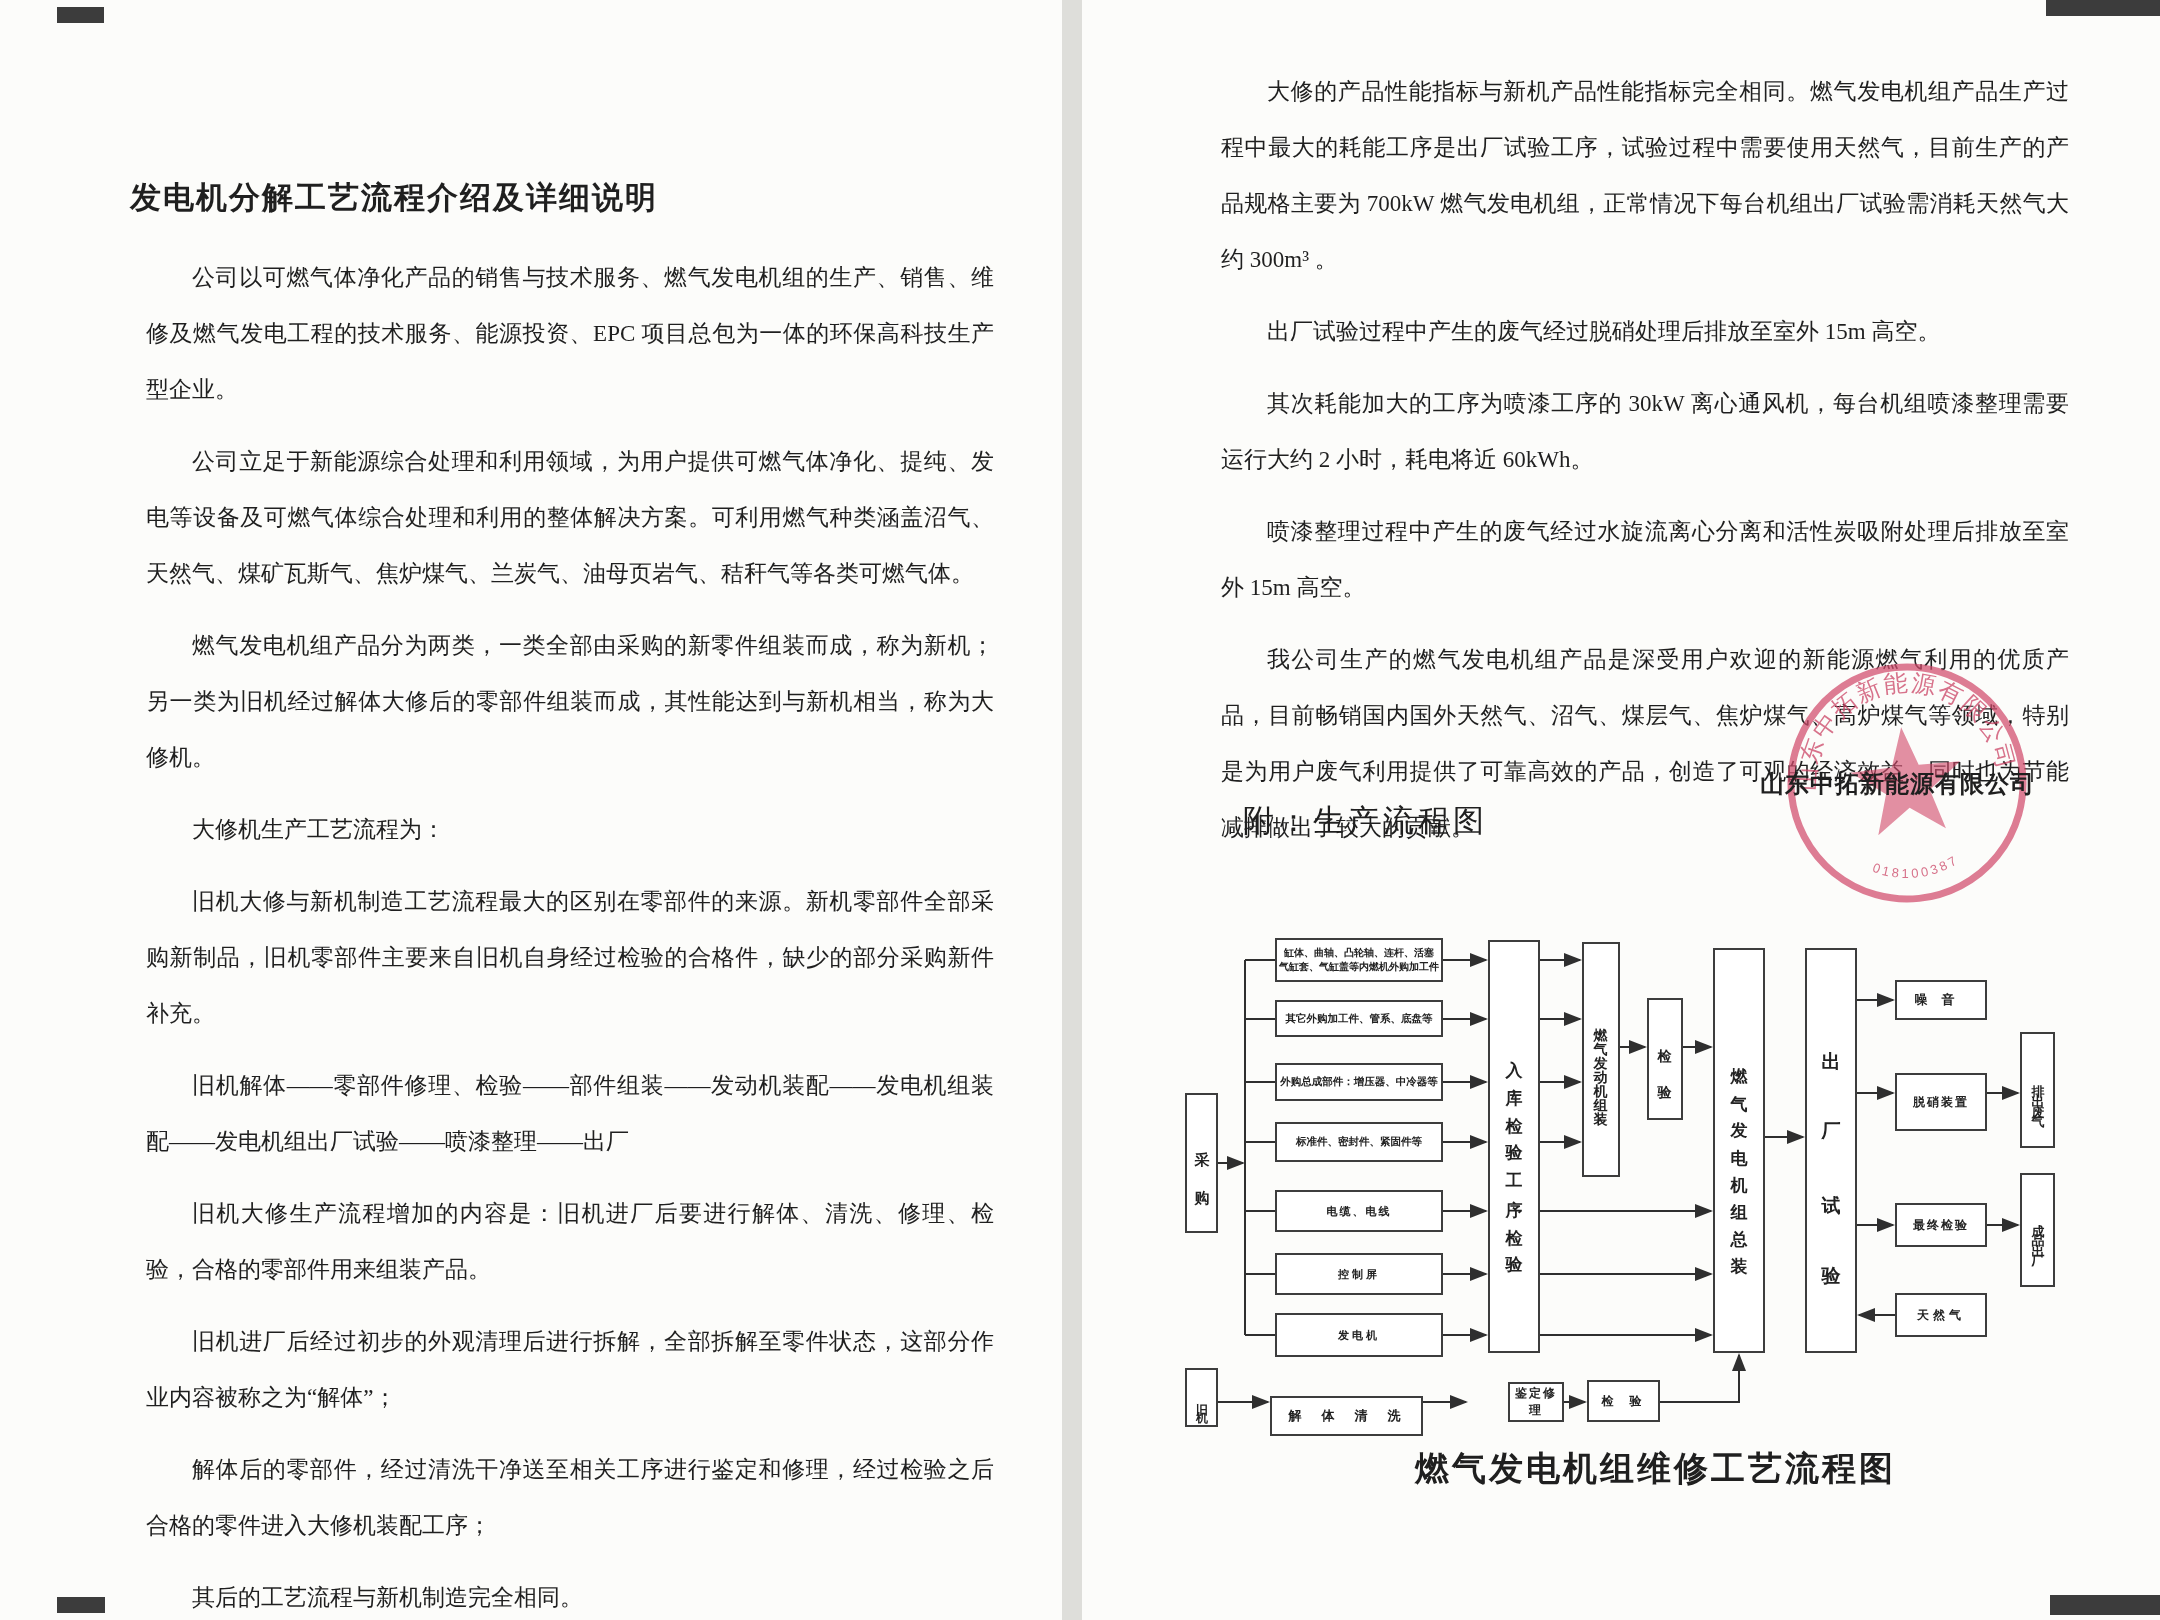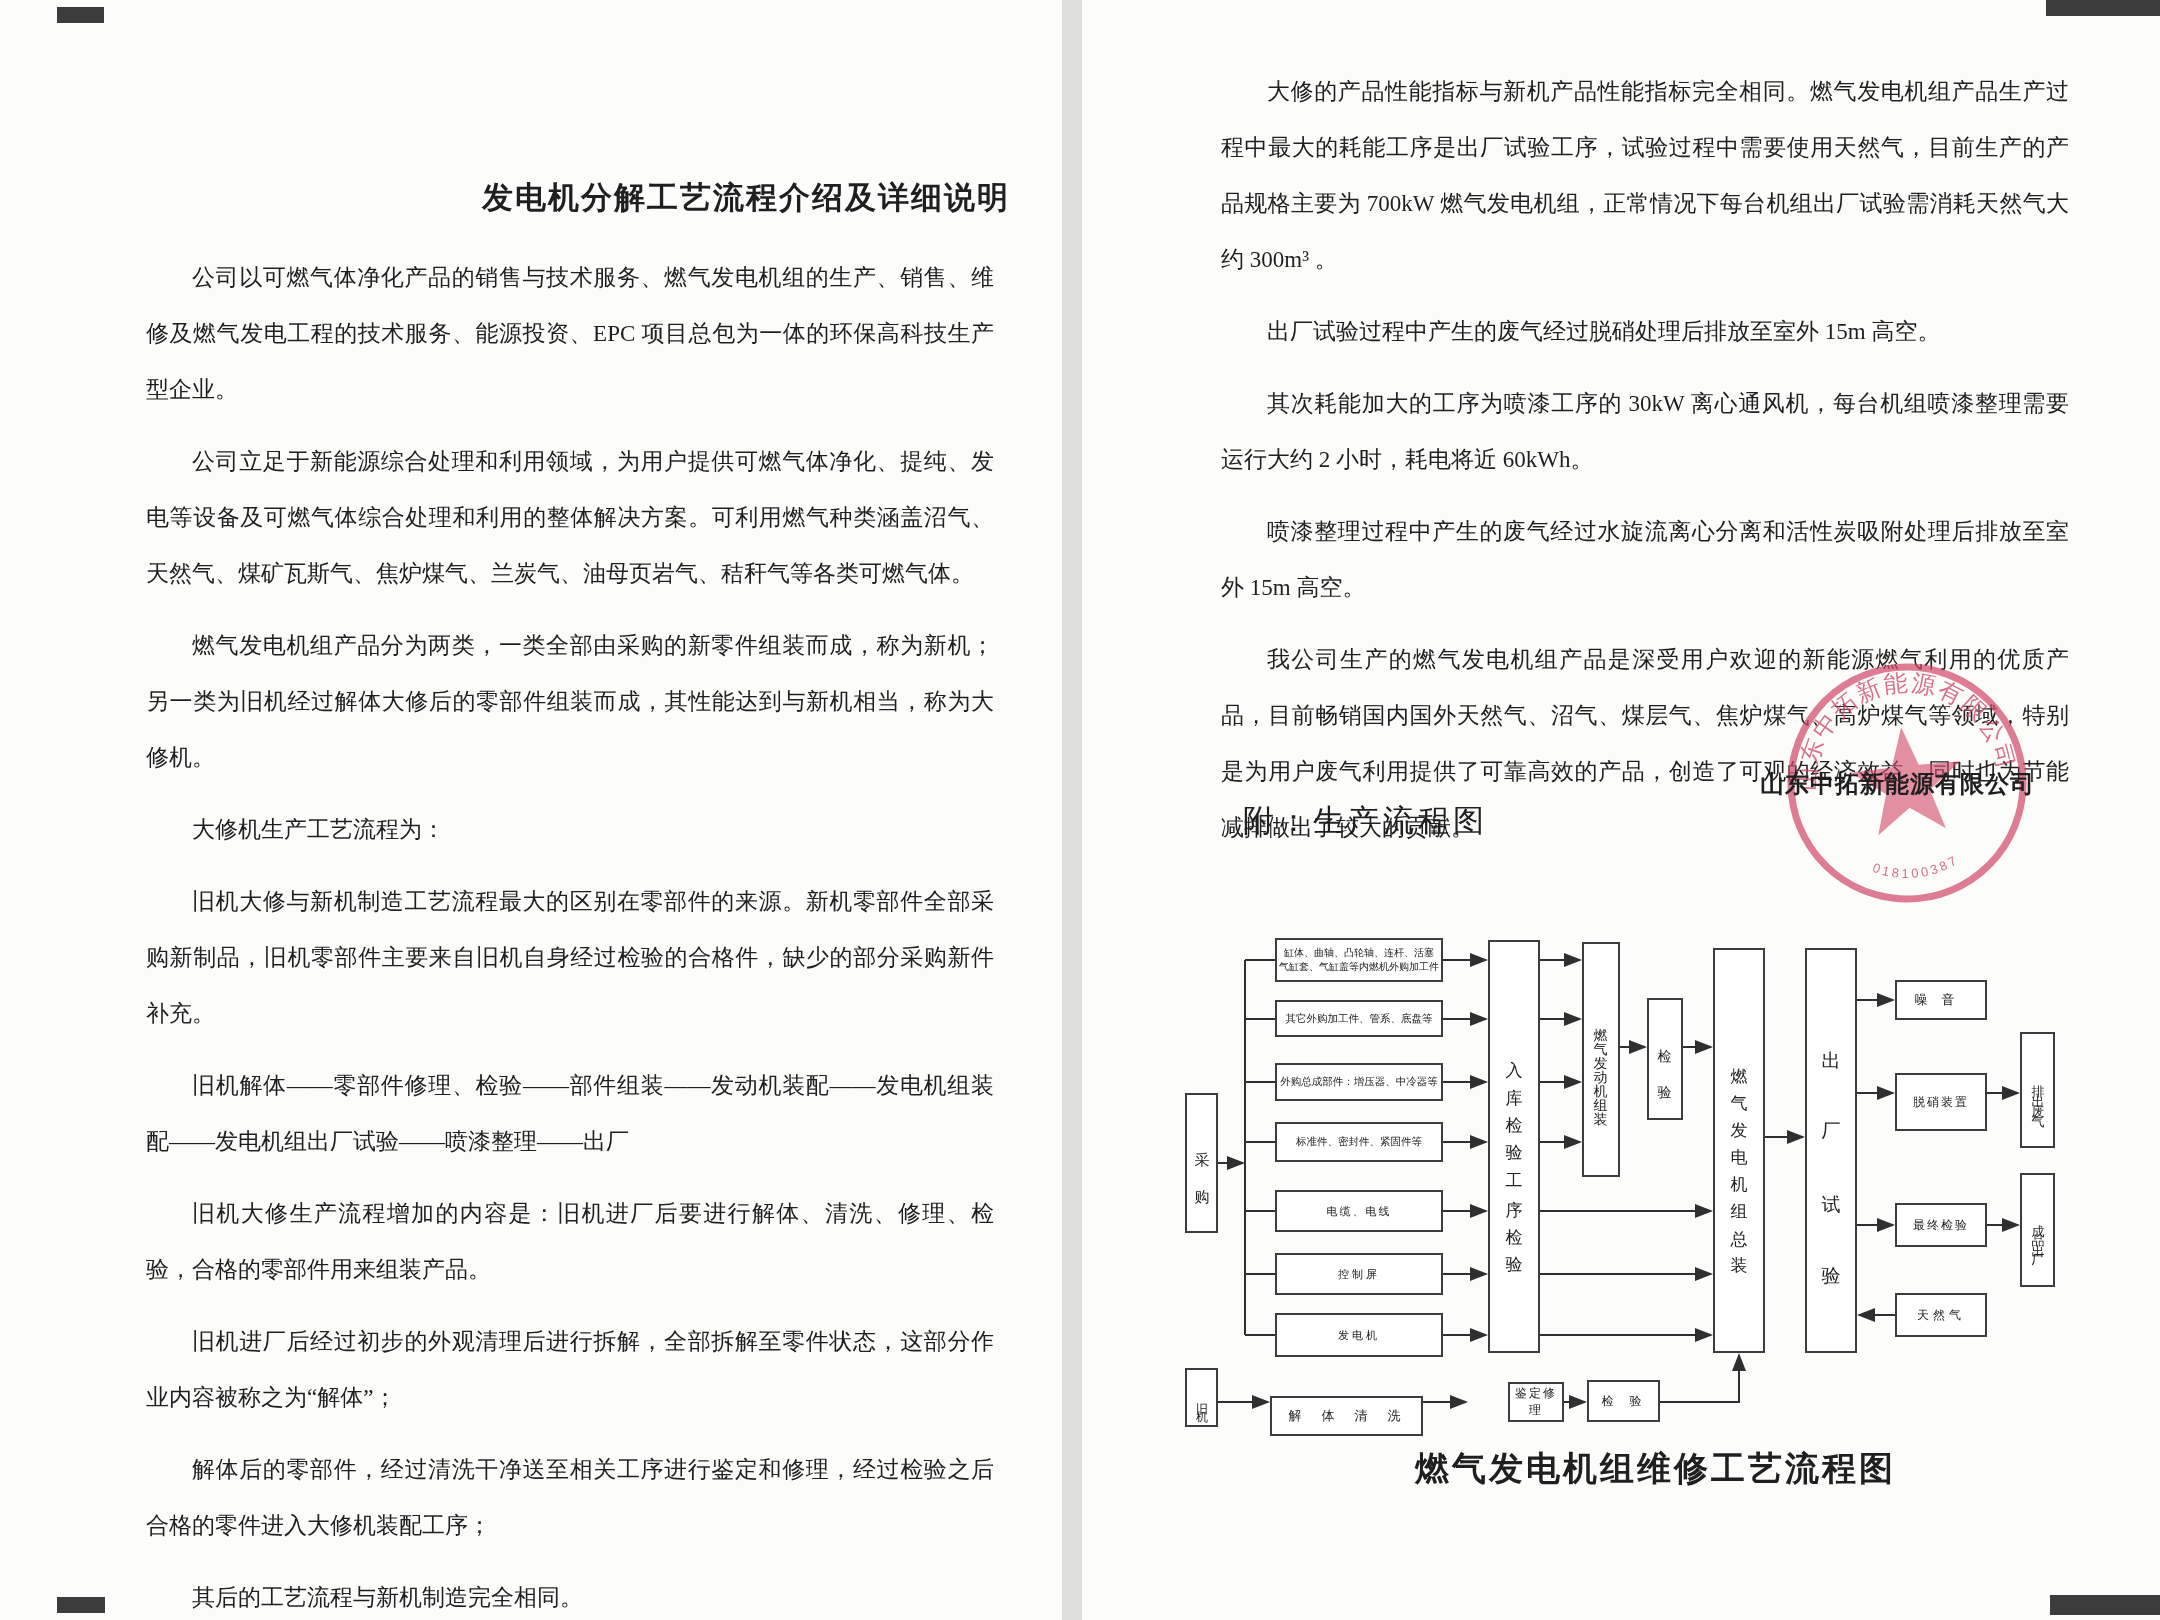--- a/index.html
+++ b/index.html
@@ -11,39 +11,39 @@
   }
   .page{position:absolute;top:0;height:1620px;background:#fcfcfa;}
   #page-left{left:0;width:1062px;}
   #page-right{left:1082px;width:1078px;}
   .artifact{position:absolute;background:#3c3c3c;}
 
   
   .doc-col{position:absolute;width:880px;font-size:23px;line-height:56px;text-align:justify;}
   #left-col{left:130px;top:168px;}
   #right-col{left:1205px;top:48px;}
-  .doc-title{font-size:31px;font-weight:bold;text-align:right;letter-spacing:2px;line-height:60px;margin:0 0 22px 0;}
+  .doc-title{font-size:31px;font-weight:bold;text-align:left;letter-spacing:2px;line-height:60px;margin:0 0 22px 0;}
   .doc-col p{margin:16px;text-indent:2em;}
 
   
   #attach-label{position:absolute;left:1243px;top:800px;font-size:31px;letter-spacing:4px;}
   #company-name{position:absolute;left:1760px;top:768px;font-size:24px;letter-spacing:1px;z-index:3;font-weight:bold;}
   #flow-caption{position:absolute;left:1415px;top:1446px;font-size:34px;font-weight:bold;letter-spacing:3px;font-family:"Liberation Sans","DejaVu Sans",sans-serif;}
 
   
   #stamp{position:absolute;left:1777px;top:653px;width:260px;height:260px;z-index:2;opacity:.88;transform:rotate(-6deg);}
 
   
   #flowchart{position:absolute;left:1150px;top:895px;width:950px;height:545px;z-index:1;}
   #flow-lines{position:absolute;left:0;top:0;}
   .fbox{
     position:absolute;border:2px solid #3d3d3d;background:#fff;
     display:flex;align-items:center;justify-content:center;
     font-family:"Liberation Sans","DejaVu Sans",sans-serif;
-    font-weight:normal;color:#222;box-sizing:border-box;text-align:center;
+    font-weight:bold;color:#222;box-sizing:border-box;text-align:center;
   }
   .vtext{writing-mode:vertical-rl;text-orientation:upright;display:block;}
   .two-line{flex-direction:column;line-height:1.45;}
 </style>
 </head>
 <body>
 
 <div class="page" id="page-left"></div>
 <div class="page" id="page-right"></div>
 

